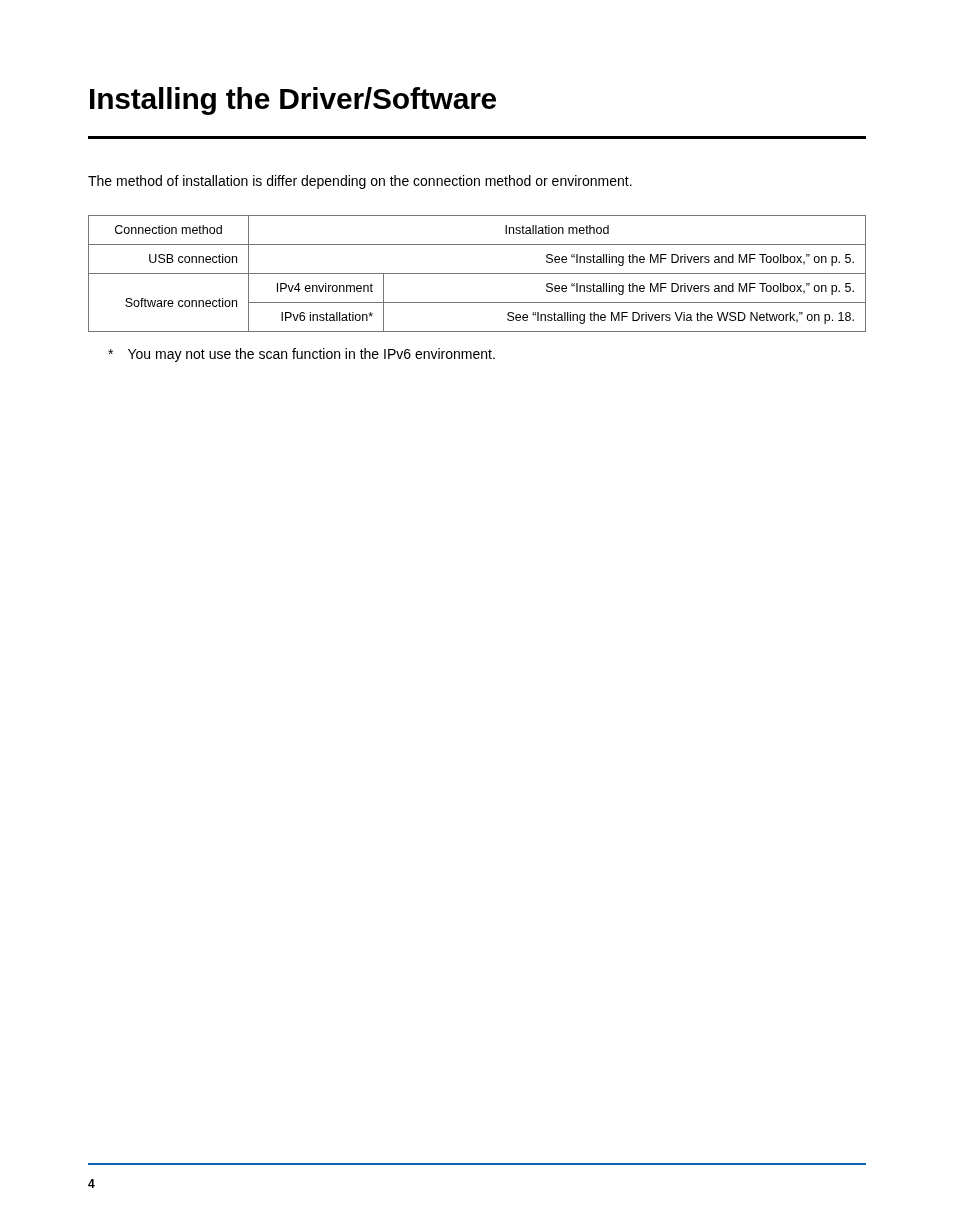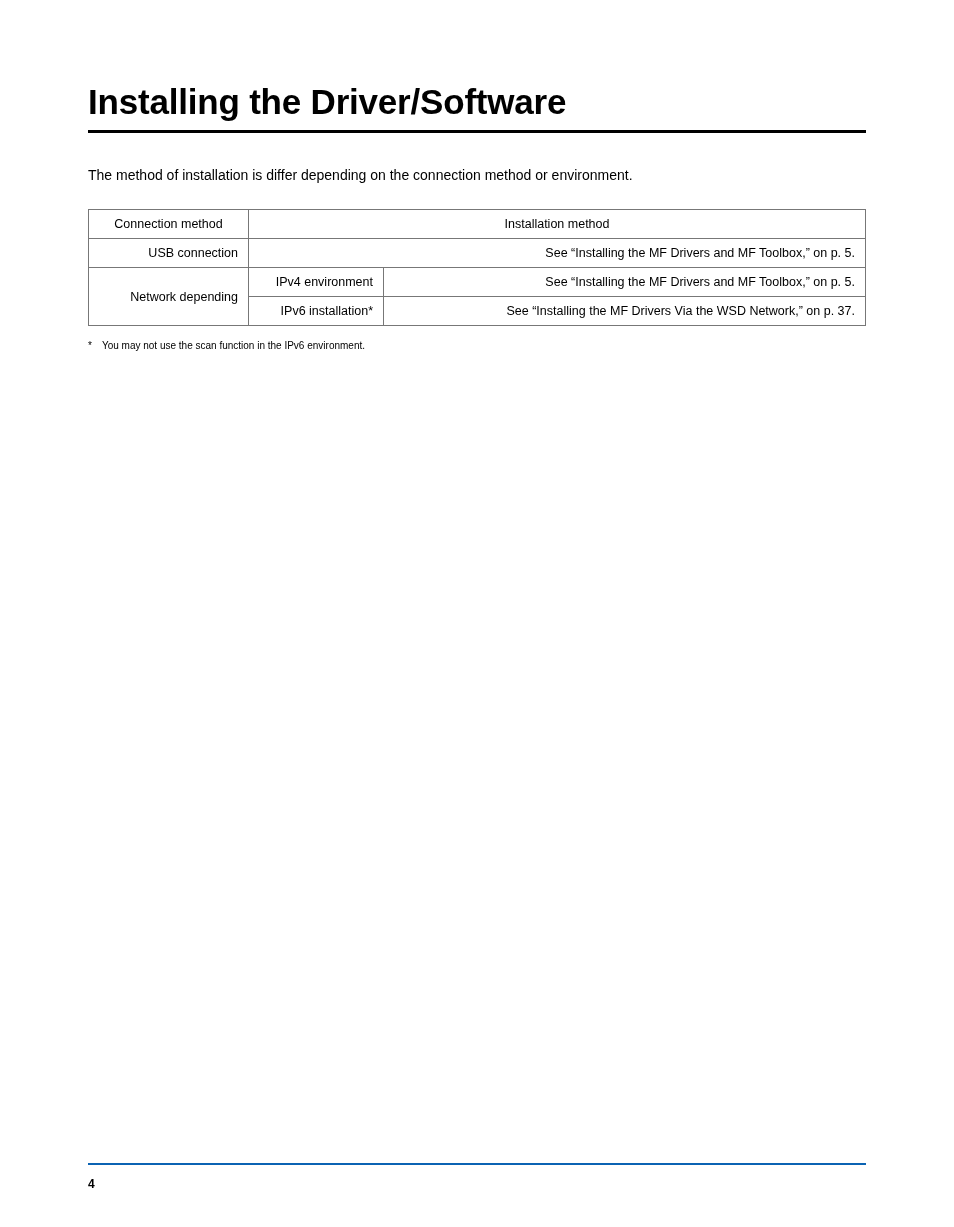--- a/index.html
+++ b/index.html
@@ -9,24 +9,24 @@
     height: 1227px;
     background: #ffffff;
     color: #000000;
     position: relative;
   }
   .page {
     padding: 82px 88px 40px 88px;
   }
   .heading-wrap { margin-bottom: 34px; }
   h1 {
-    font-size: 35px;
+    font-size: 30px;
     font-weight: 700;
     letter-spacing: -0.2px;
-    padding-bottom: 8px;
+    padding-bottom: 20px;
     border-bottom: 3px solid #000000;
   }
   .intro {
     font-size: 14px;
     margin-bottom: 26px;
   }
   table {
     border-collapse: collapse;
     width: 100%;
     font-size: 12.5px;
@@ -38,22 +38,23 @@
     vertical-align: middle;
   }
   th {
     font-weight: 400;
     text-align: center;
     background: #ffffff;
   }
   th.col-conn { width: 160px; }
   td.env-col { width: 135px; padding-left: 12px; }
   .footnote {
-    font-size: 10px;
+    font-size: 14px;
     margin-top: 14px;
+    margin-left: 20px;
   }
   .footer-line {
     position: absolute;
     left: 88px;
     right: 88px;
     bottom: 62px;
     height: 2px;
     background: #0b63b3;
   }
   .page-number {
@@ -81,27 +82,27 @@
         <th class="col-conn">Connection method</th>
         <th colspan="2">Installation method</th>
       </tr>
     </thead>
     <tbody>
       <tr>
         <td>USB connection</td>
         <td colspan="2">See “Installing the MF Drivers and MF Toolbox,” on p. 5.</td>
       </tr>
       <tr>
-        <td rowspan="2">Network depending</td>
+        <td rowspan="2">Software connection</td>
         <td class="env-col">IPv4 environment</td>
         <td>See “Installing the MF Drivers and MF Toolbox,” on p. 5.</td>
       </tr>
       <tr>
         <td class="env-col">IPv6 installation*</td>
-        <td>See “Installing the MF Drivers Via the WSD Network,” on p. 37.</td>
+        <td>See “Installing the MF Drivers Via the WSD Network,” on p. 18.</td>
       </tr>
     </tbody>
   </table>
 
   <p class="footnote">* You may not use the scan function in the IPv6 environment.</p>
 
 </div>
 
 <div class="footer-line"></div>
 <div class="page-number">4</div>

